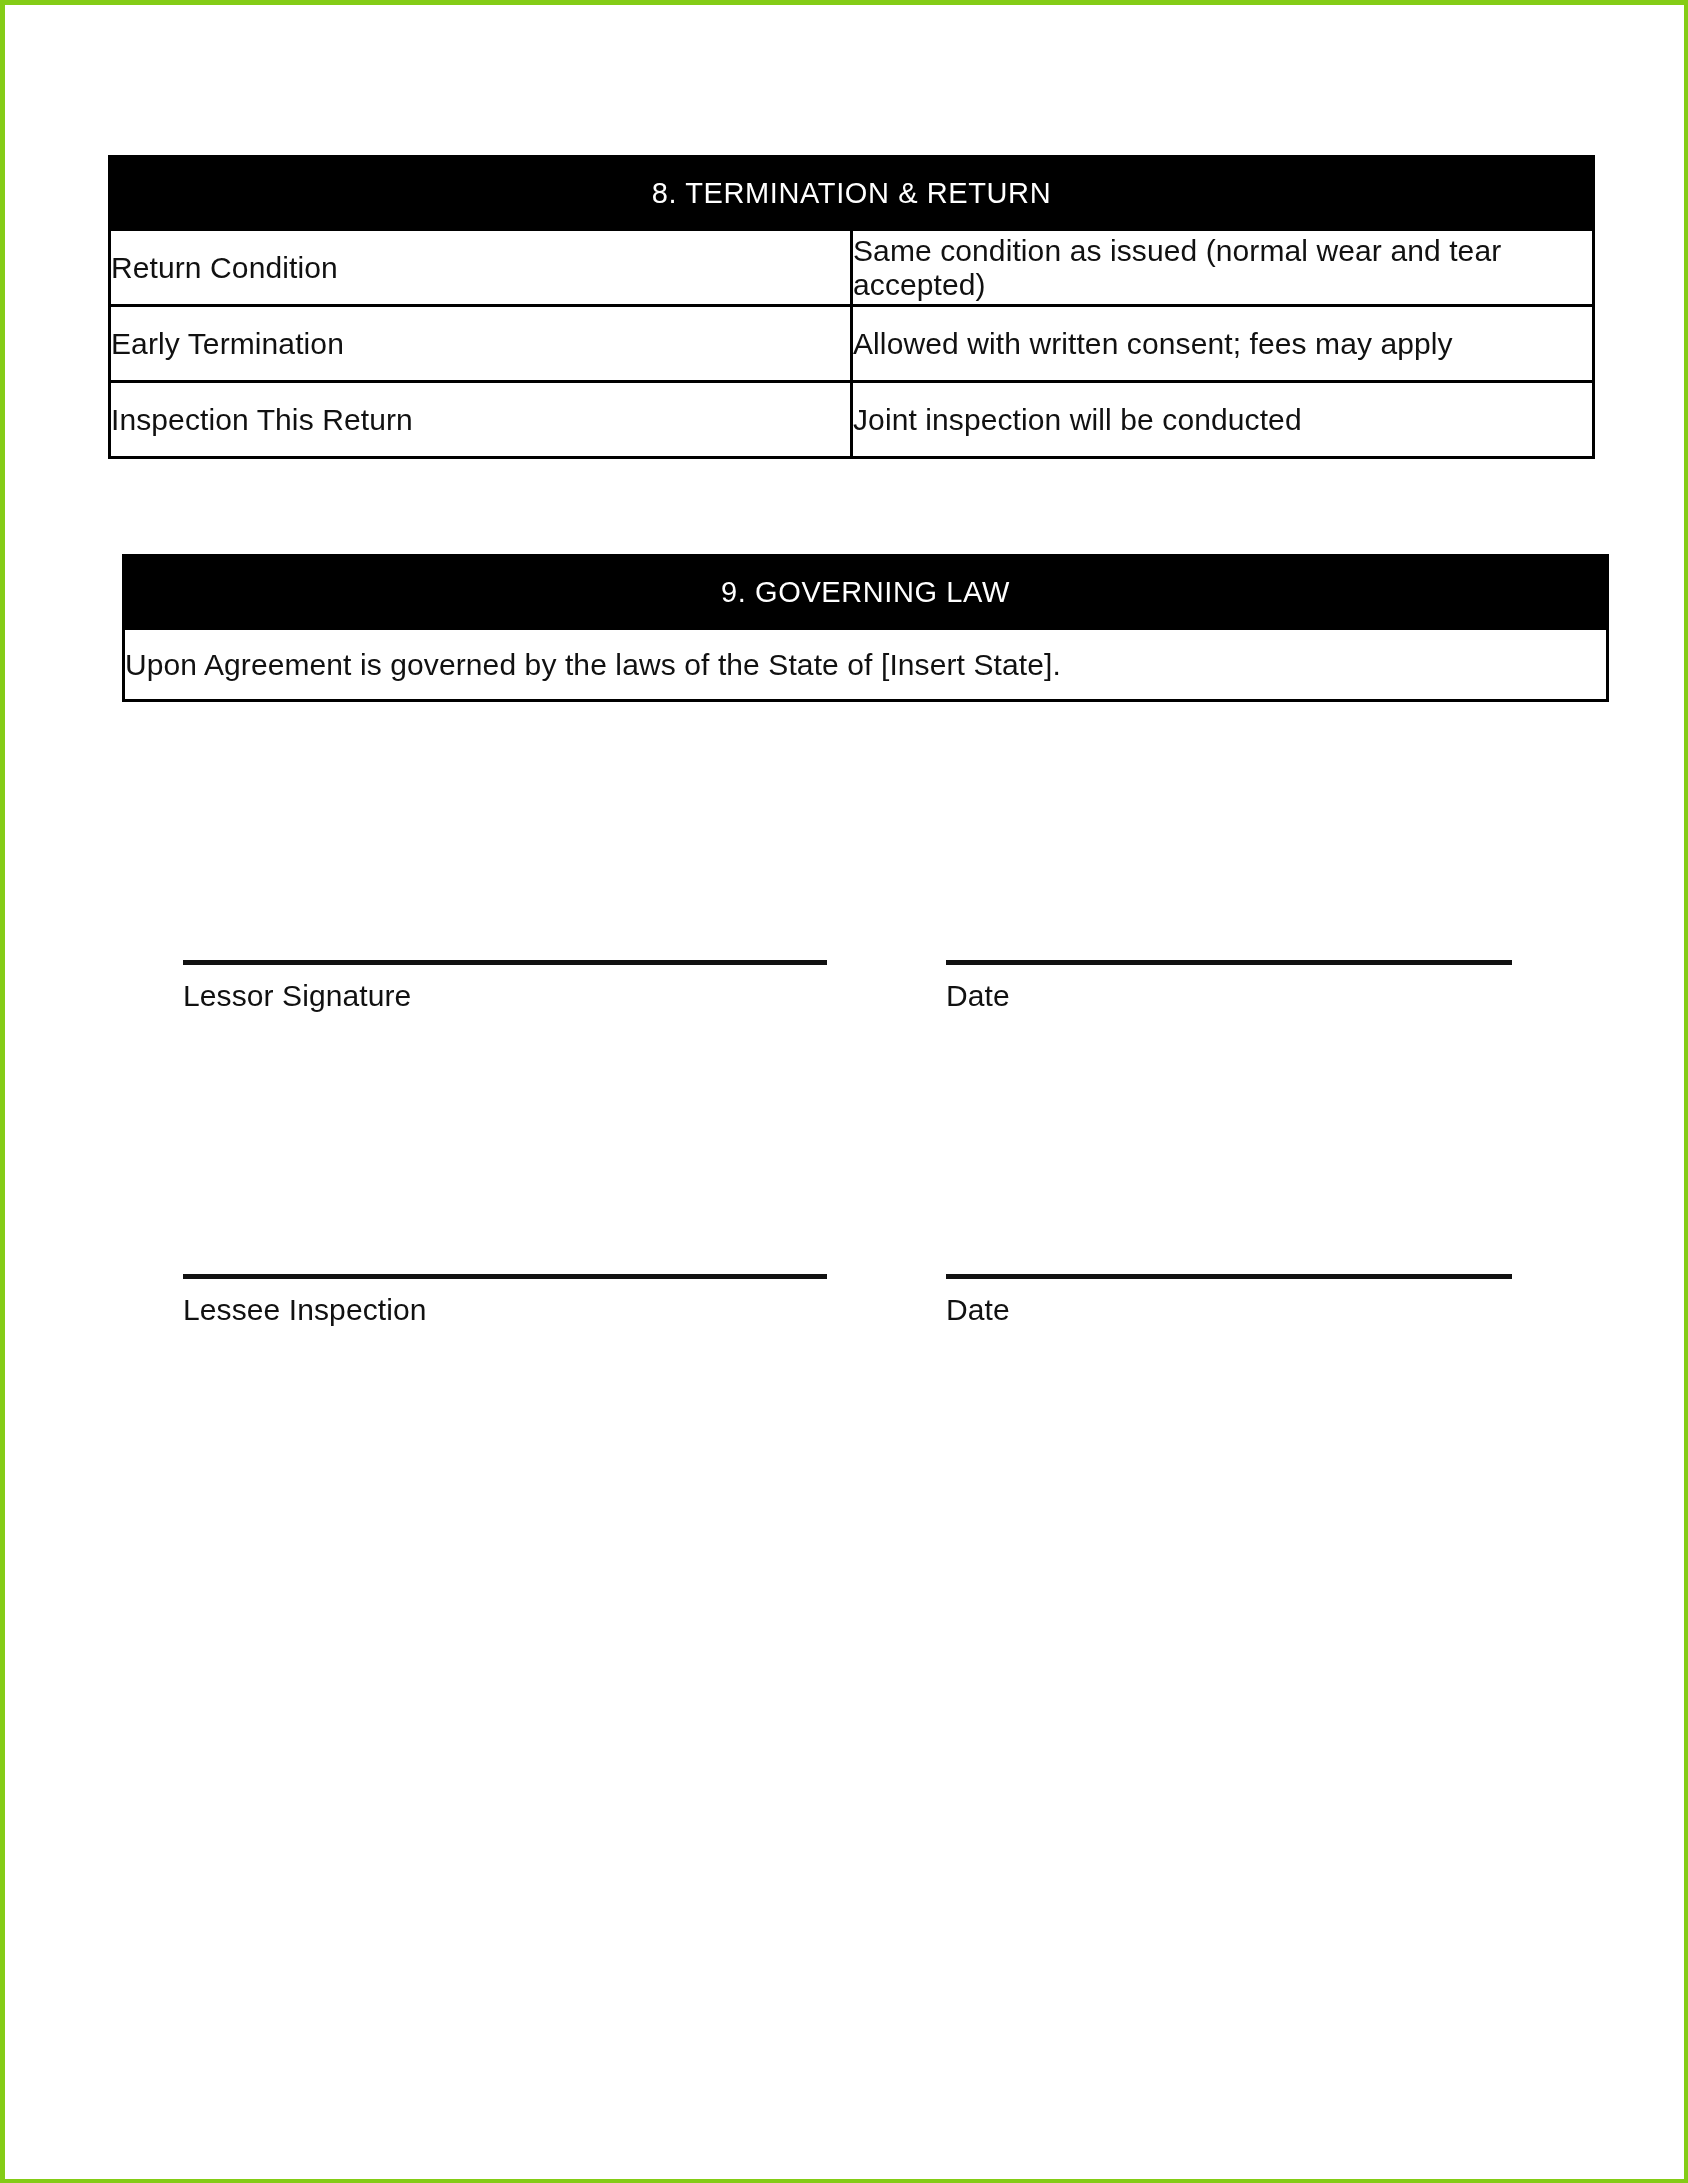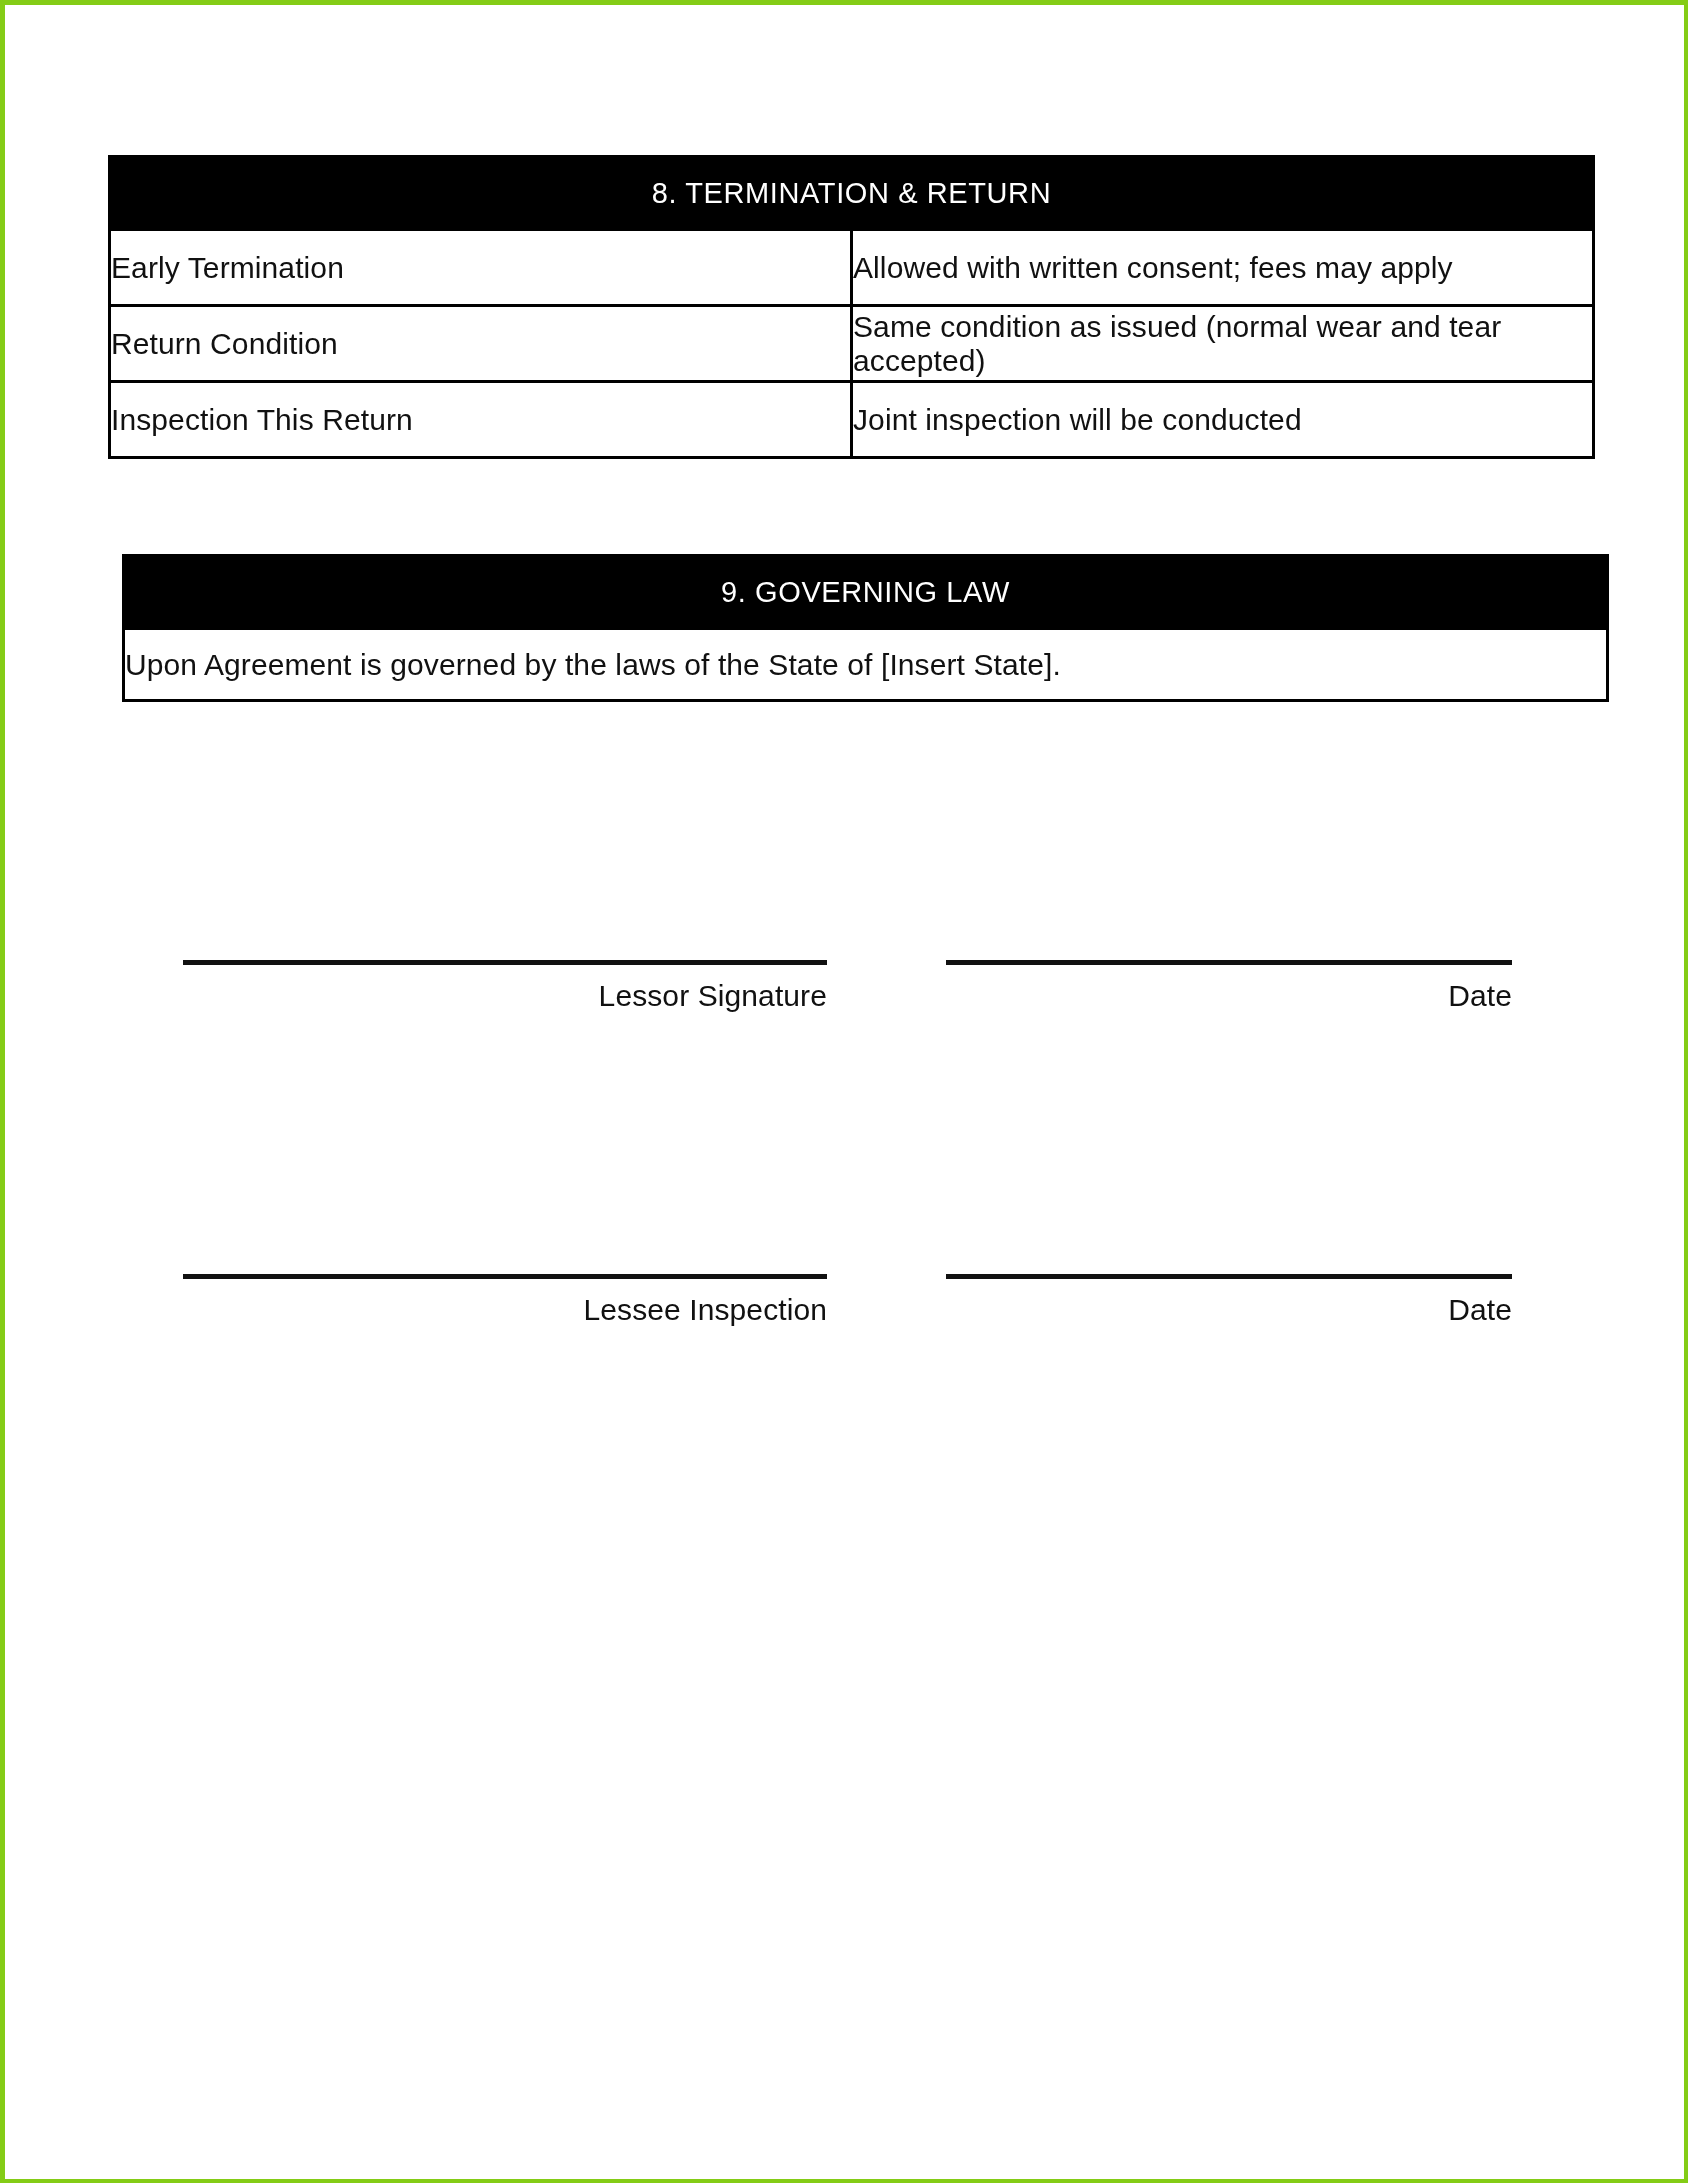--- a/index.html
+++ b/index.html
@@ -98,46 +98,46 @@
   .sig-field.left  { left: 178px;  width: 644px; }
   .sig-field.right { left: 941px;  width: 566px; }
 
   .sig-line {
     width: 100%;
     height: 0;
     border-top: 5px solid #111111;
   }
   .sig-caption {
     margin-top: 14px;
-    text-align: right;
+    text-align: left;
     font-family: "Liberation Sans", sans-serif;
     font-weight: 300;
     font-size: 30px;
     color: #111111;
     letter-spacing: 0.1px;
   }
 </style>
 </head>
 <body>
 
 <div class="page">
   <div class="page-inner">
 
     <table class="doc-table" id="table-termination">
       <tbody>
         <tr>
           <th class="section-header" colspan="2">8. TERMINATION &amp; RETURN</th>
         </tr>
         <tr>
+          <td class="cell-label">Return Condition</td>
+          <td class="cell-value">Same condition as issued (normal wear and tear accepted)</td>
+        </tr>
+        <tr>
           <td class="cell-label" style="width:404px;">Early Termination</td>
           <td class="cell-value">Allowed with written consent; fees may apply</td>
-        </tr>
-        <tr>
-          <td class="cell-label">Return Condition</td>
-          <td class="cell-value">Same condition as issued (normal wear and tear accepted)</td>
         </tr>
         <tr>
           <td class="cell-label">Inspection This Return</td>
           <td class="cell-value">Joint inspection will be conducted</td>
         </tr>
       </tbody>
     </table>
 
     <table class="doc-table" id="table-governing-law">
       <tbody>

